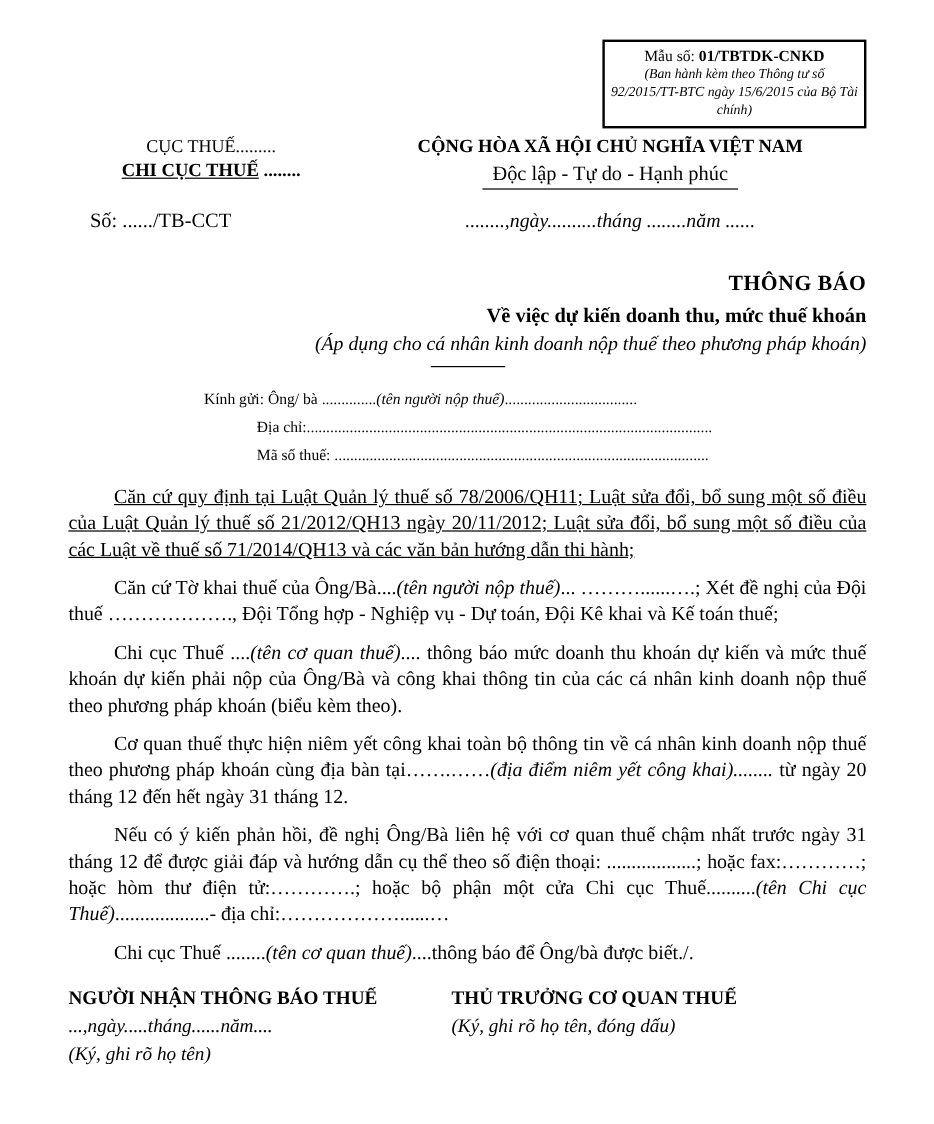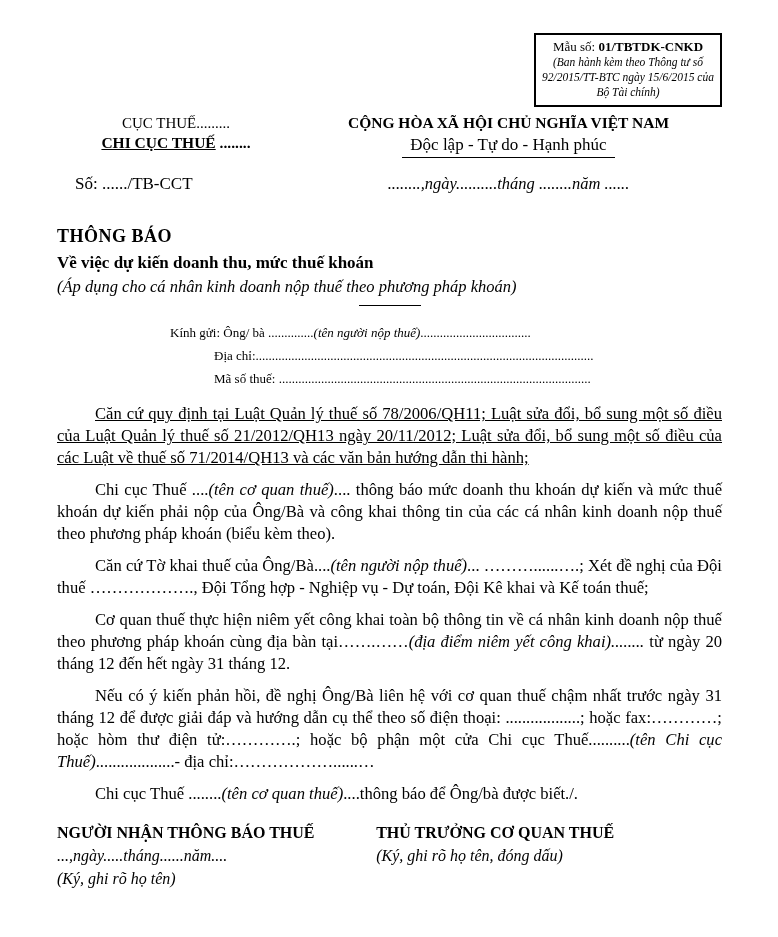--- a/index.html
+++ b/index.html
@@ -8,21 +8,21 @@
     background:#ffffff; color:#000;
     font-family:"Liberation Serif","DejaVu Serif",serif;
     padding:33px 56px 0 57px; position:relative; overflow:hidden;
   }
   .it { font-style:italic; }
   .b { font-weight:bold; }
   .u { text-decoration:underline; }
 
   
   .form-box {
-    margin-left:auto; width:188px; border:2px solid #000;
+    margin-left:auto; width:220px; border:2px solid #000;
     text-align:center; padding:4px 5px 5px; box-sizing:border-box;
   }
   .fb-line1 { font-size:13px; line-height:1.25; }
   .fb-note { font-size:11.5px; font-style:italic; line-height:1.3; }
 
   
   .header-row { display:flex; margin-top:6px; }
   .header-left { width:238px; text-align:center; }
   .hl1 { font-size:15px; line-height:1.35; }
   .hl2 { font-size:15.5px; font-weight:bold; line-height:1.35; }
@@ -30,21 +30,21 @@
   .country { font-weight:bold; font-size:15.5px; line-height:1.3; }
   .motto {
     font-weight:normal; font-size:17px; display:inline-block;
     border-bottom:1.5px solid #000; padding:0 8px 2px; margin-top:2px;
   }
   .row2 { display:flex; margin-top:16px; align-items:baseline; }
   .doc-number { width:238px; font-size:17px; text-align:left; padding-left:18px; box-sizing:border-box; }
   .date-line { flex:1; text-align:center; font-style:italic; font-size:16.5px; }
 
   
-  .title-block { text-align:left; margin-top:32px; }
+  .title-block { text-align:right; margin-top:32px; }
   .title-main { font-weight:bold; font-size:18px; letter-spacing:0.5px; }
   .title-sub { font-weight:bold; font-size:17px; margin-top:6px; }
   .title-scope { font-style:italic; font-size:16.5px; margin-top:4px; }
   .title-rule { width:62px; border:none; border-top:1.5px solid #000; margin:8px auto 0; }
 
   
   .recipient { margin-top:15px; font-size:13px; line-height:23px; margin-left:113px; }
   .recipient .r23 { margin-left:44px; }
 
   
@@ -105,24 +105,24 @@
     </div>
     <div class="r23">Địa chỉ:........................................................................................................</div>
     <div class="r23">Mã số thuế: ................................................................................................</div>
   </div>
 
   <div class="body-text">
     <p>
       <span>Căn cứ quy định tại Luật Quản lý thuế số 78/2006/QH11; Luật sửa đổi, bổ sung một số điều của Luật Quản lý thuế số 21/2012/QH13 ngày 20/11/2012; Luật sửa đổi, bổ sung một số điều của các Luật về thuế số 71/2014/QH13 và các văn bản hướng dẫn thi hành;</span>
     </p>
     <p>
-      <span>Chi cục Thuế ....</span><span class="it">(tên cơ quan thuế)</span><span>.... thông báo mức doanh thu khoán dự kiến và mức thuế khoán dự kiến phải nộp của Ông/Bà và công khai thông tin của các cá nhân kinh doanh nộp thuế theo phương pháp khoán (biểu kèm theo).</span>
+      <span>Căn cứ Tờ khai thuế của Ông/Bà....</span><span class="it">(tên người nộp thuế)</span><span>... ………......….; Xét đề nghị của Đội thuế ………………., Đội Tổng hợp - Nghiệp vụ - Dự toán, Đội Kê khai và Kế toán thuế;</span>
     </p>
     <p>
-      <span>Căn cứ Tờ khai thuế của Ông/Bà....</span><span class="it">(tên người nộp thuế)</span><span>... ………......….; Xét đề nghị của Đội thuế ………………., Đội Tổng hợp - Nghiệp vụ - Dự toán, Đội Kê khai và Kế toán thuế;</span>
+      <span>Chi cục Thuế ....</span><span class="it">(tên cơ quan thuế)</span><span>.... thông báo mức doanh thu khoán dự kiến và mức thuế khoán dự kiến phải nộp của Ông/Bà và công khai thông tin của các cá nhân kinh doanh nộp thuế theo phương pháp khoán (biểu kèm theo).</span>
     </p>
     <p>
       <span>Cơ quan thuế thực hiện niêm yết công khai toàn bộ thông tin về cá nhân kinh doanh nộp thuế theo phương pháp khoán cùng địa bàn tại…….……</span><span class="it">(địa điểm niêm yết công khai)........</span><span> từ ngày 20 tháng 12 đến hết ngày 31 tháng 12.</span>
     </p>
     <p>
       <span>Nếu có ý kiến phản hồi, đề nghị Ông/Bà liên hệ với cơ quan thuế chậm nhất trước ngày 31 tháng 12 để được giải đáp và hướng dẫn cụ thể theo số điện thoại: ..................; hoặc fax:…………; hoặc hòm thư điện tử:………….; hoặc bộ phận một cửa Chi cục Thuế..........</span><span class="it">(tên Chi cục Thuế)</span><span>...................- địa chỉ:………………......…</span>
     </p>
     <p>
       <span>Chi cục Thuế ........</span><span class="it">(tên cơ quan thuế)</span><span>....thông báo để Ông/bà được biết./.</span>
     </p>

